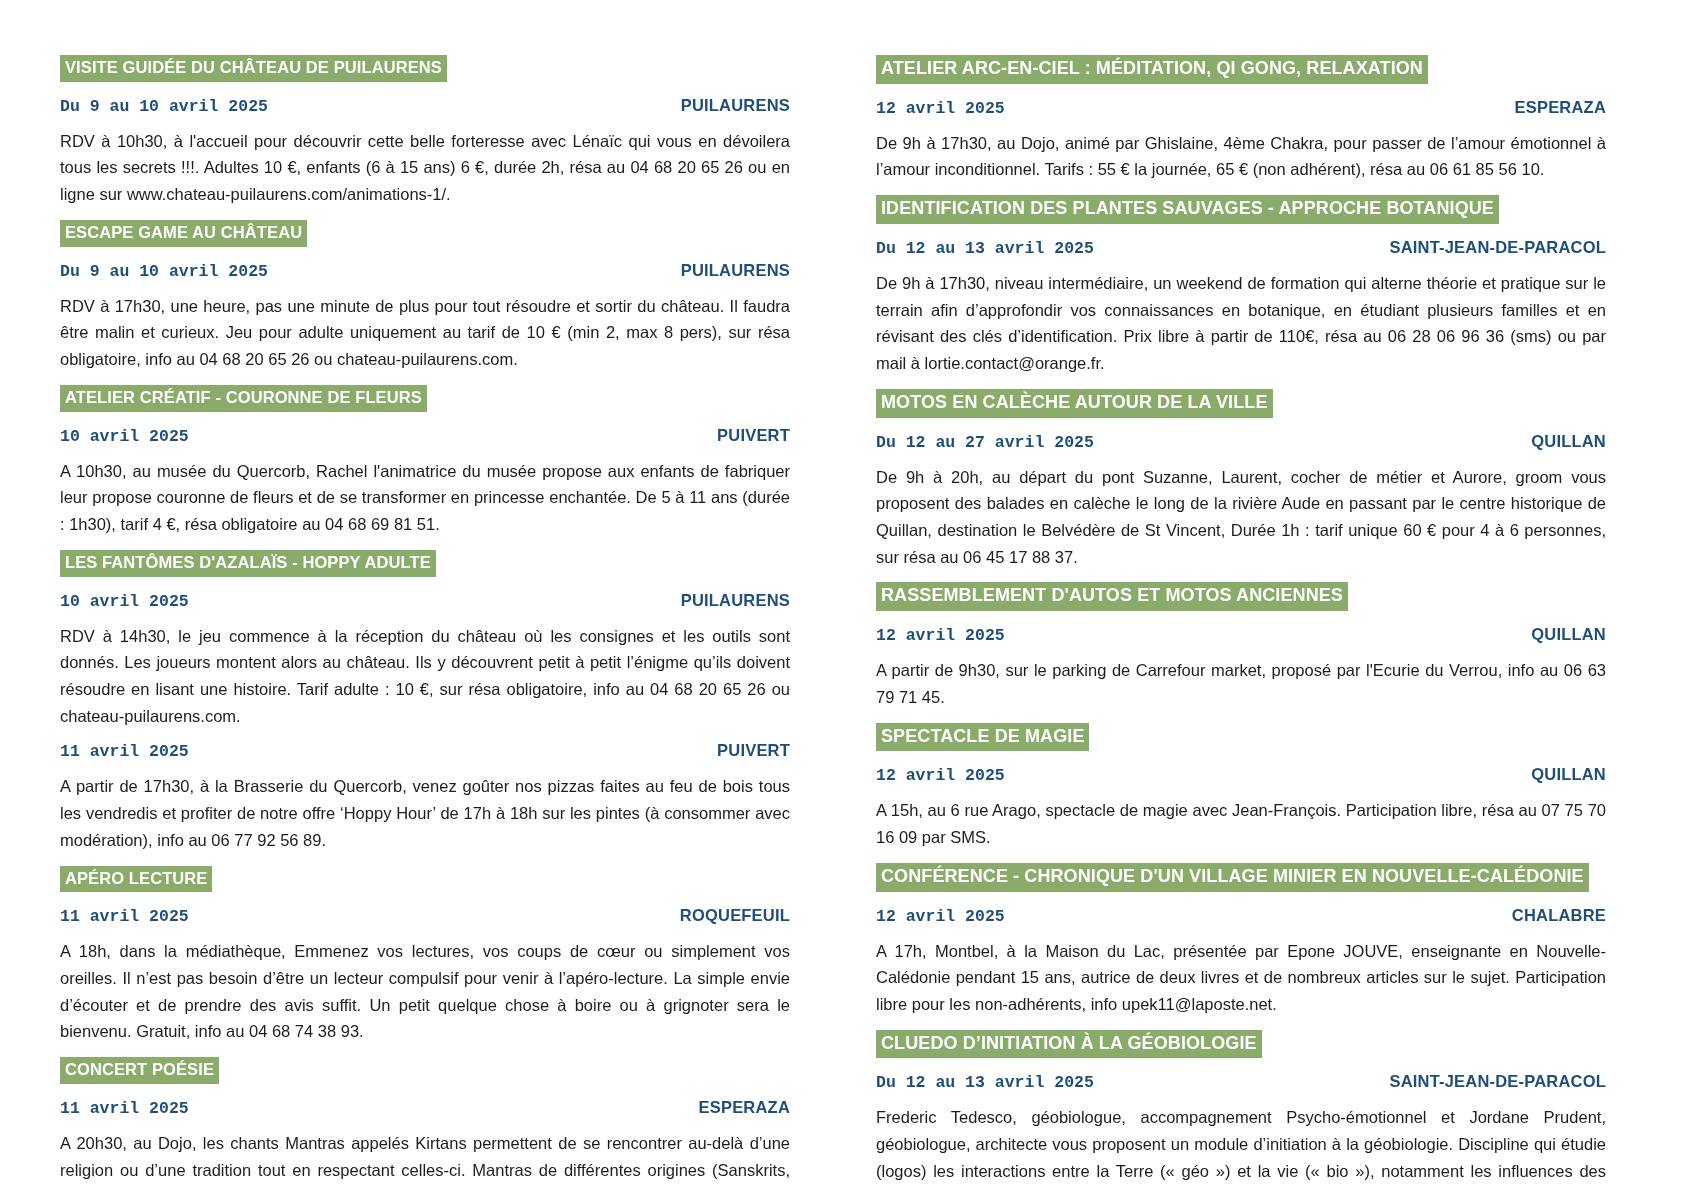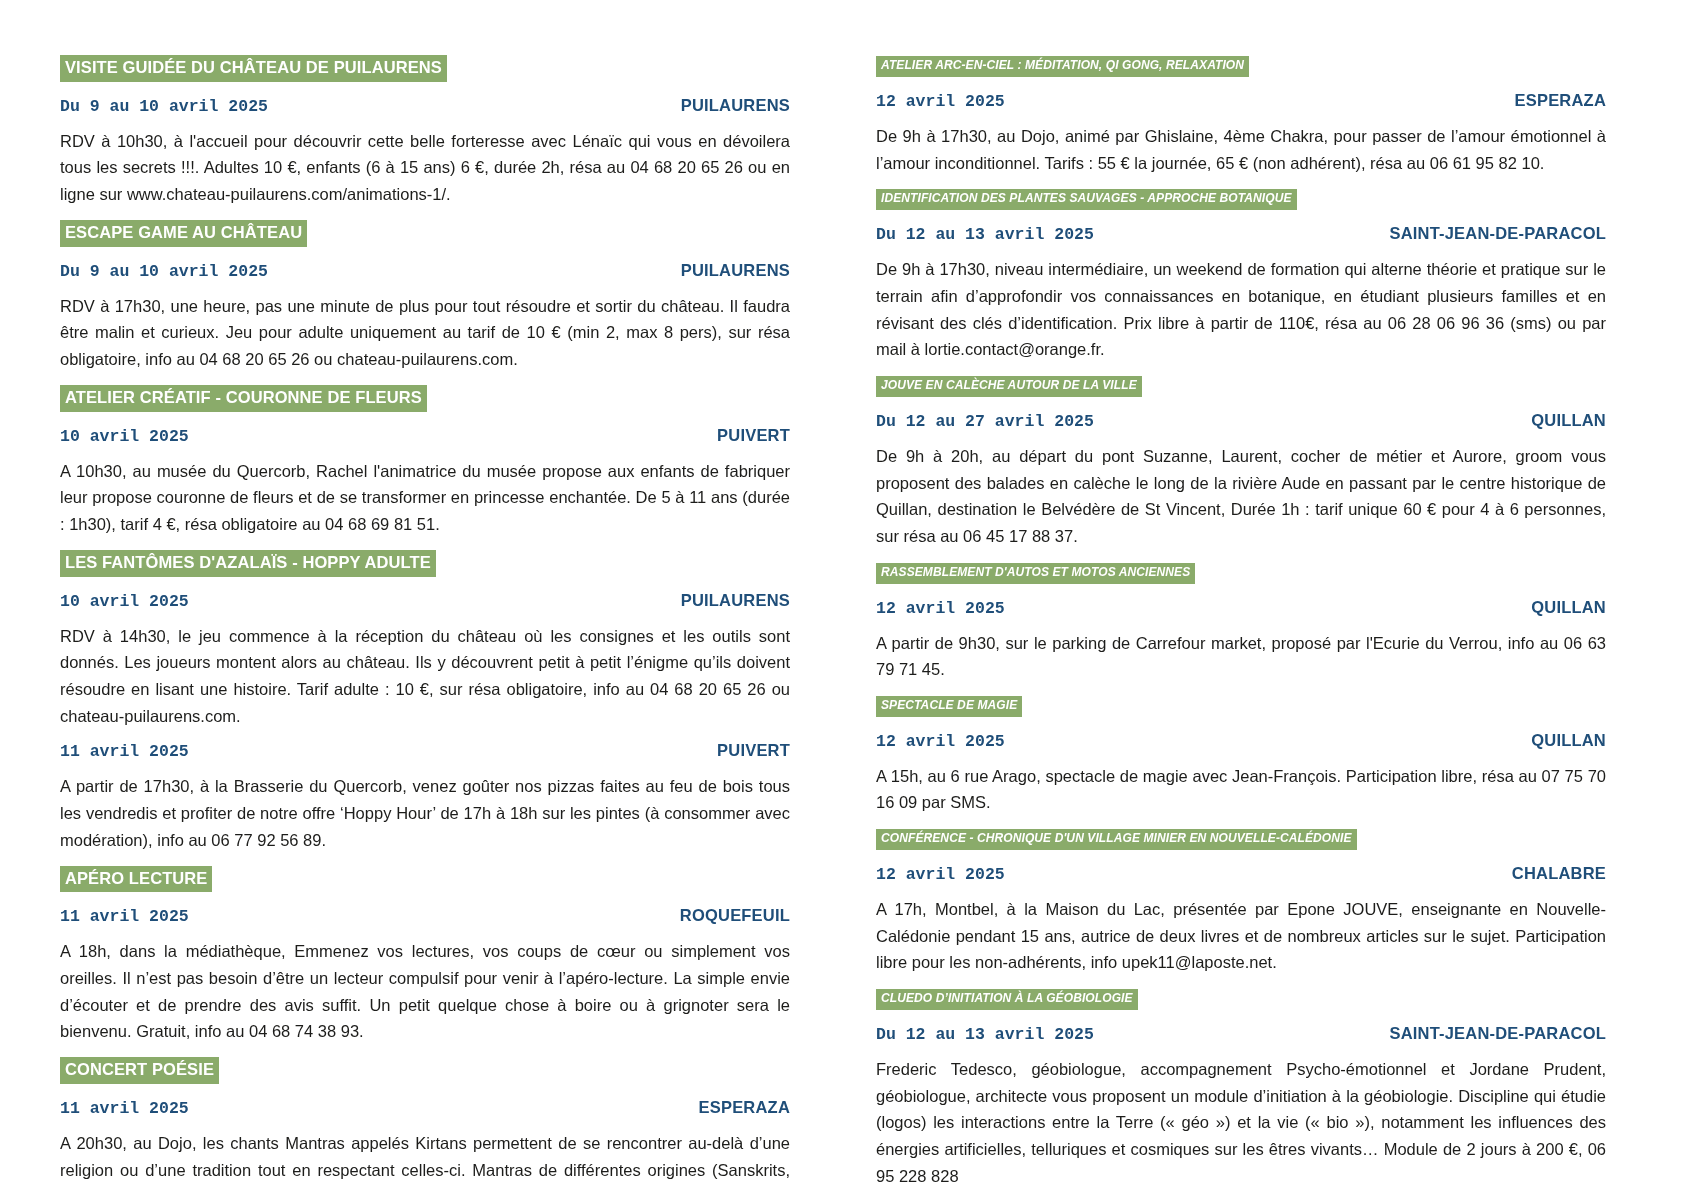--- a/index.html
+++ b/index.html
@@ -62,21 +62,21 @@
     letter-spacing: 0.2px;
   }
   .event-body {
     font-size: 16.5px;
     line-height: 1.62;
     text-align: justify;
     color: #1d1d1b;
     margin: 12px 0 12px 0;
     hyphens: none;
   }
-  .col-right .event-title { font-size: 12px; font-style: italic; }
+  .col-right .event-title { font-size: 18px; }
 </style>
 </head>
 <body>
 
 <div class="page">
 
   <div class="column col-left">
 
     <div class="event">
       <div class="event-title">VISITE GUIDÉE DU CHÂTEAU DE PUILAURENS</div>
@@ -143,34 +143,34 @@
   </div>
 
   <div class="column col-right">
 
     <div class="event">
       <div class="event-title">ATELIER ARC-EN-CIEL : MÉDITATION, QI GONG, RELAXATION</div>
       <div class="event-meta">
         <span class="event-date">12 avril 2025</span>
         <span class="event-place">ESPERAZA</span>
       </div>
-      <p class="event-body">De 9h à 17h30, au Dojo, animé par Ghislaine, 4ème Chakra, pour passer de l’amour émotionnel à l’amour inconditionnel. Tarifs :  55 € la journée, 65 € (non adhérent), résa au 06 61 95 82 10.</p>
+      <p class="event-body">De 9h à 17h30, au Dojo, animé par Ghislaine, 4ème Chakra, pour passer de l’amour émotionnel à l’amour inconditionnel. Tarifs :  55 € la journée, 65 € (non adhérent), résa au 06 61 85 56 10.</p>
     </div>
 
     <div class="event">
       <div class="event-title">IDENTIFICATION DES PLANTES SAUVAGES - APPROCHE BOTANIQUE</div>
       <div class="event-meta">
         <span class="event-date">Du 12 au 13 avril 2025</span>
         <span class="event-place">SAINT-JEAN-DE-PARACOL</span>
       </div>
       <p class="event-body">De 9h à 17h30, niveau intermédiaire, un weekend de formation qui alterne théorie et pratique sur le terrain afin d’approfondir vos connaissances en botanique, en étudiant plusieurs familles et en révisant des clés d’identification. Prix libre à partir de 110€, résa au 06 28 06 96 36 (sms) ou par mail à lortie.contact@orange.fr.</p>
     </div>
 
     <div class="event">
-      <div class="event-title">JOUVE EN CALÈCHE AUTOUR DE LA VILLE</div>
+      <div class="event-title">MOTOS EN CALÈCHE AUTOUR DE LA VILLE</div>
       <div class="event-meta">
         <span class="event-date">Du 12 au 27 avril 2025</span>
         <span class="event-place">QUILLAN</span>
       </div>
       <p class="event-body">De 9h à 20h, au départ du pont Suzanne, Laurent, cocher de métier et Aurore, groom vous proposent des balades en calèche le long de la rivière Aude en passant par le centre historique de Quillan, destination le Belvédère de St Vincent, Durée 1h : tarif unique 60 € pour 4 à 6 personnes, sur résa au 06 45 17 88 37.</p>
     </div>
 
     <div class="event">
       <div class="event-title">RASSEMBLEMENT D'AUTOS ET MOTOS ANCIENNES</div>
       <div class="event-meta">

